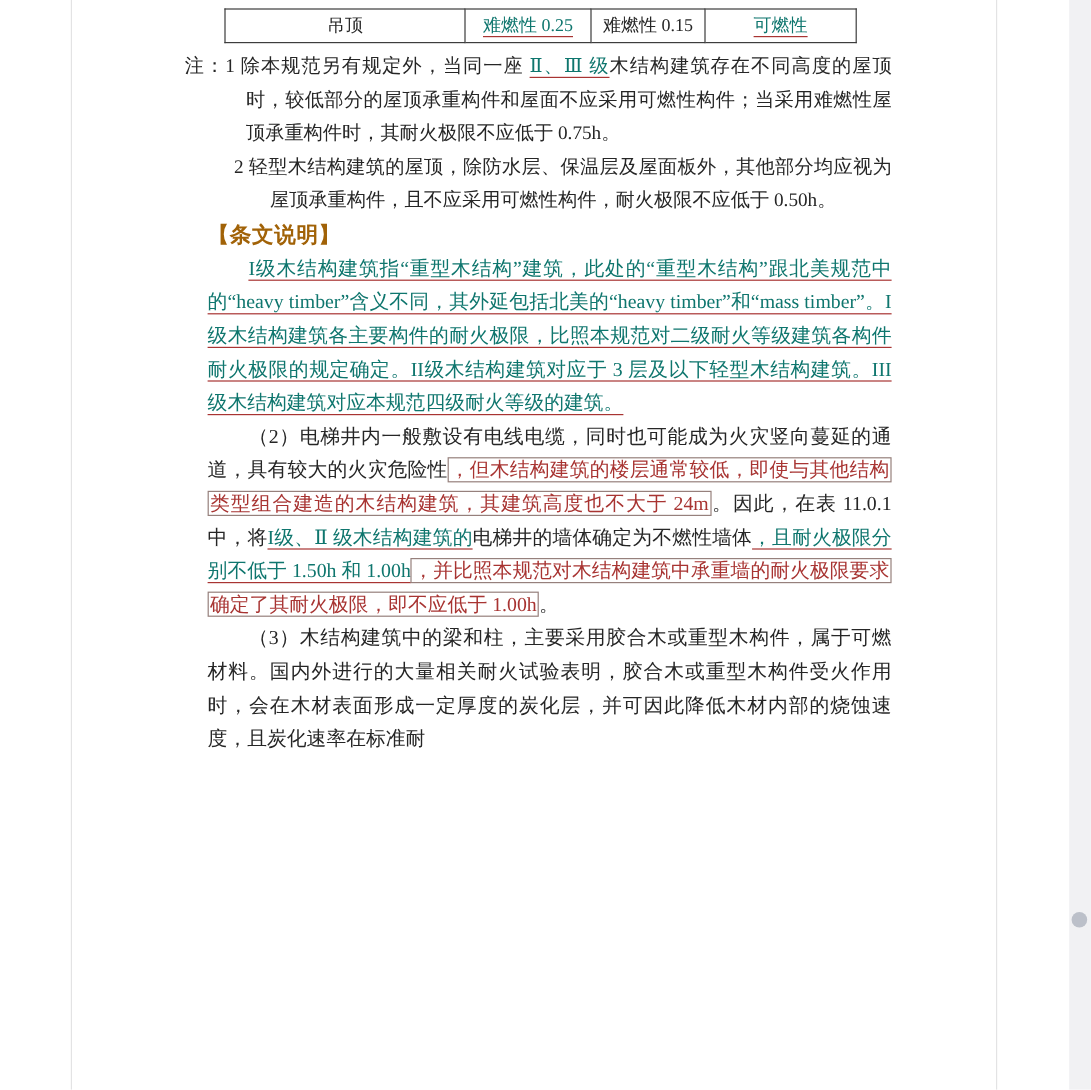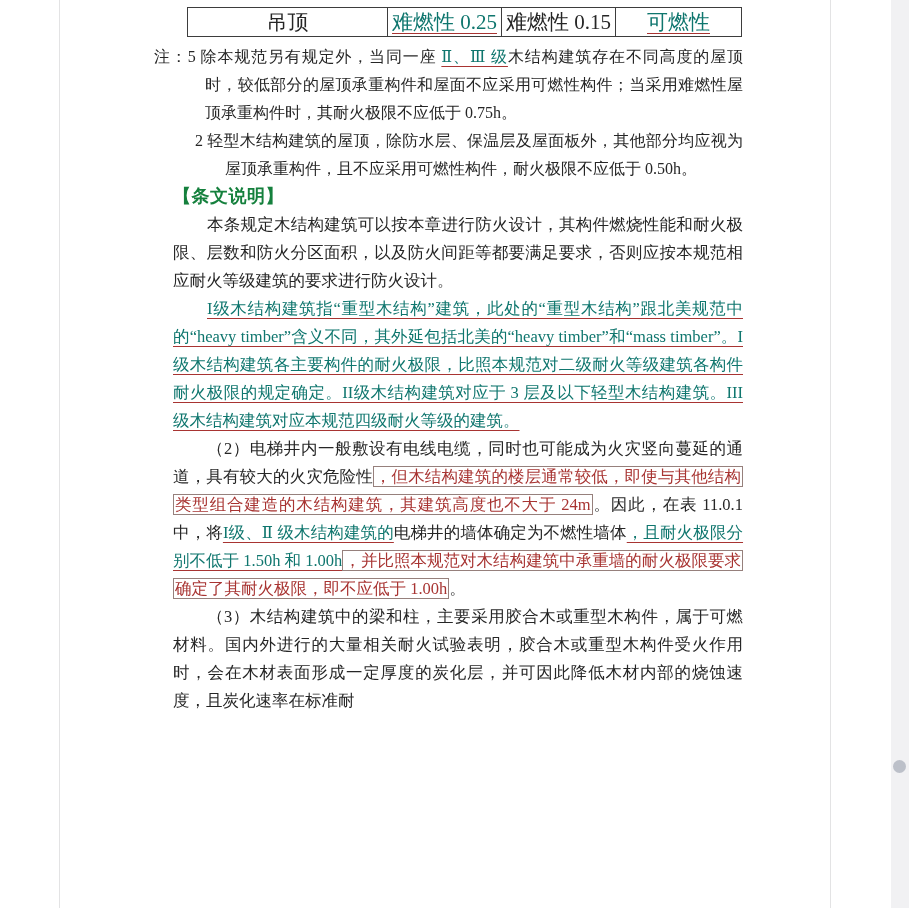--- a/index.html
+++ b/index.html
@@ -36,41 +36,41 @@
   table.rating {
     border-collapse: collapse;
     margin-left: 14px;
     table-layout: fixed;
   }
   table.rating td {
     border: 1.5px solid #3d3d3d;
     height: 28px;
     text-align: center;
     vertical-align: middle;
-    font-size: 21px;
+    font-size: 15px;
     padding: 0 4px;
     white-space: nowrap;
   }
   td.c1 { width: 200px; }
   td.c2 { width: 105px; }
   td.c3 { width: 95px; }
   td.c4 { width: 126px; }
 
   .notes { margin-top: 6px; font-size: 16px; line-height: 28px; }
   .note { text-align: justify; }
   .note-1 { margin-left: -19px; padding-left: 51px; text-indent: -51px; }
   .note-2 { margin-left: 22px; padding-left: 30px; text-indent: -30px; }
   .note-3 { margin-left: 22px; }
 
   .section-title {
-    font-family: Liberation Mono, monospace;
+    font-family: Liberation Serif, serif;
     font-weight: bold;
     font-size: 18px;
     line-height: 28px;
-    color: #15803d;
+    color: #a16207;
     letter-spacing: 0.5px;
   }
 
   .para {
     font-size: 16.5px;
     line-height: 28px;
     text-align: justify;
     text-indent: 34px;
   }
 
@@ -103,27 +103,26 @@
       <tr>
         <td class="c1"><span class="seg-black">吊顶</span></td>
         <td class="c2"><span class="seg-red-underline">难燃性 0.25</span></td>
         <td class="c3"><span class="seg-black">难燃性 0.15</span></td>
         <td class="c4"><span class="seg-red-underline">可燃性</span></td>
       </tr>
     </tbody>
   </table>
 
   <div class="notes">
-    <div class="note note-1"><span class="seg-black">注：5  除本规范另有规定外，当同一座 </span><span class="seg-red-underline">Ⅱ、Ⅲ 级</span><span class="seg-black">木结构建筑存在不同高度的屋顶时，较低部分的屋顶承重构件和屋面不应采用可燃性构件；当采用难燃性屋顶承重构件时，其耐火极限不应低于 0.75h。</span></div>
+    <div class="note note-1"><span class="seg-black">注：1  除本规范另有规定外，当同一座 </span><span class="seg-red-underline">Ⅱ、Ⅲ 级</span><span class="seg-black">木结构建筑存在不同高度的屋顶时，较低部分的屋顶承重构件和屋面不应采用可燃性构件；当采用难燃性屋顶承重构件时，其耐火极限不应低于 0.75h。</span></div>
     <div class="note note-2"><span class="seg-black">2  轻型木结构建筑的屋顶，除防水层、保温层及屋面板外，其他部分均应视为屋顶承重构件，且不应采用可燃性构件，耐火极限不应低于 0.50h。</span></div>
   </div>
 
   <div class="section-title">【条文说明】</div>
 
-  <p class="para"><span class="seg-black">本条规定木结构建筑可以按本章进行防火设计，其构件燃烧性能和耐火极限、层数和防火分区面积，以及防火间距等都要满足要求，否则应按本规范相应耐火等级建筑的要求进行防火设计。</span></p>
   <p class="para"><span class="seg-red-underline">I级木结构建筑指“重型木结构”建筑，此处的“重型木结构”跟北美规范中的“heavy timber”含义不同，其外延包括北美的“heavy timber”和“mass timber”。I级木结构建筑各主要构件的耐火极限，比照本规范对二级耐火等级建筑各构件耐火极限的规定确定。II级木结构建筑对应于 3 层及以下轻型木结构建筑。III级木结构建筑对应本规范四级耐火等级的建筑。</span></p>
   <p class="para"><span class="seg-black">（2）电梯井内一般敷设有电线电缆，同时也可能成为火灾竖向蔓延的通道，具有较大的火灾危险性</span><span class="seg-red-box">，但木结构建筑的楼层通常较低，即使与其他结构类型组合建造的木结构建筑，其建筑高度也不大于 24m</span><span class="seg-black">。因此，在表 11.0.1 中，将</span><span class="seg-red-underline">I级、Ⅱ 级木结构建筑的</span><span class="seg-black">电梯井的墙体确定为不燃性墙体</span><span class="seg-red-underline">，且耐火极限分别不低于 1.50h 和 1.00h</span><span class="seg-red-box">，并比照本规范对木结构建筑中承重墙的耐火极限要求确定了其耐火极限，即不应低于 1.00h</span><span class="seg-black">。</span></p>
   <p class="para"><span class="seg-black">（3）木结构建筑中的梁和柱，主要采用胶合木或重型木构件，属于可燃材料。国内外进行的大量相关耐火试验表明，胶合木或重型木构件受火作用时，会在木材表面形成一定厚度的炭化层，并可因此降低木材内部的烧蚀速度，且炭化速率在标准耐</span></p>
 
 </div>
 
 <div class="scroll-strip">
   <div class="scroll-dot"></div>
 </div>
 

